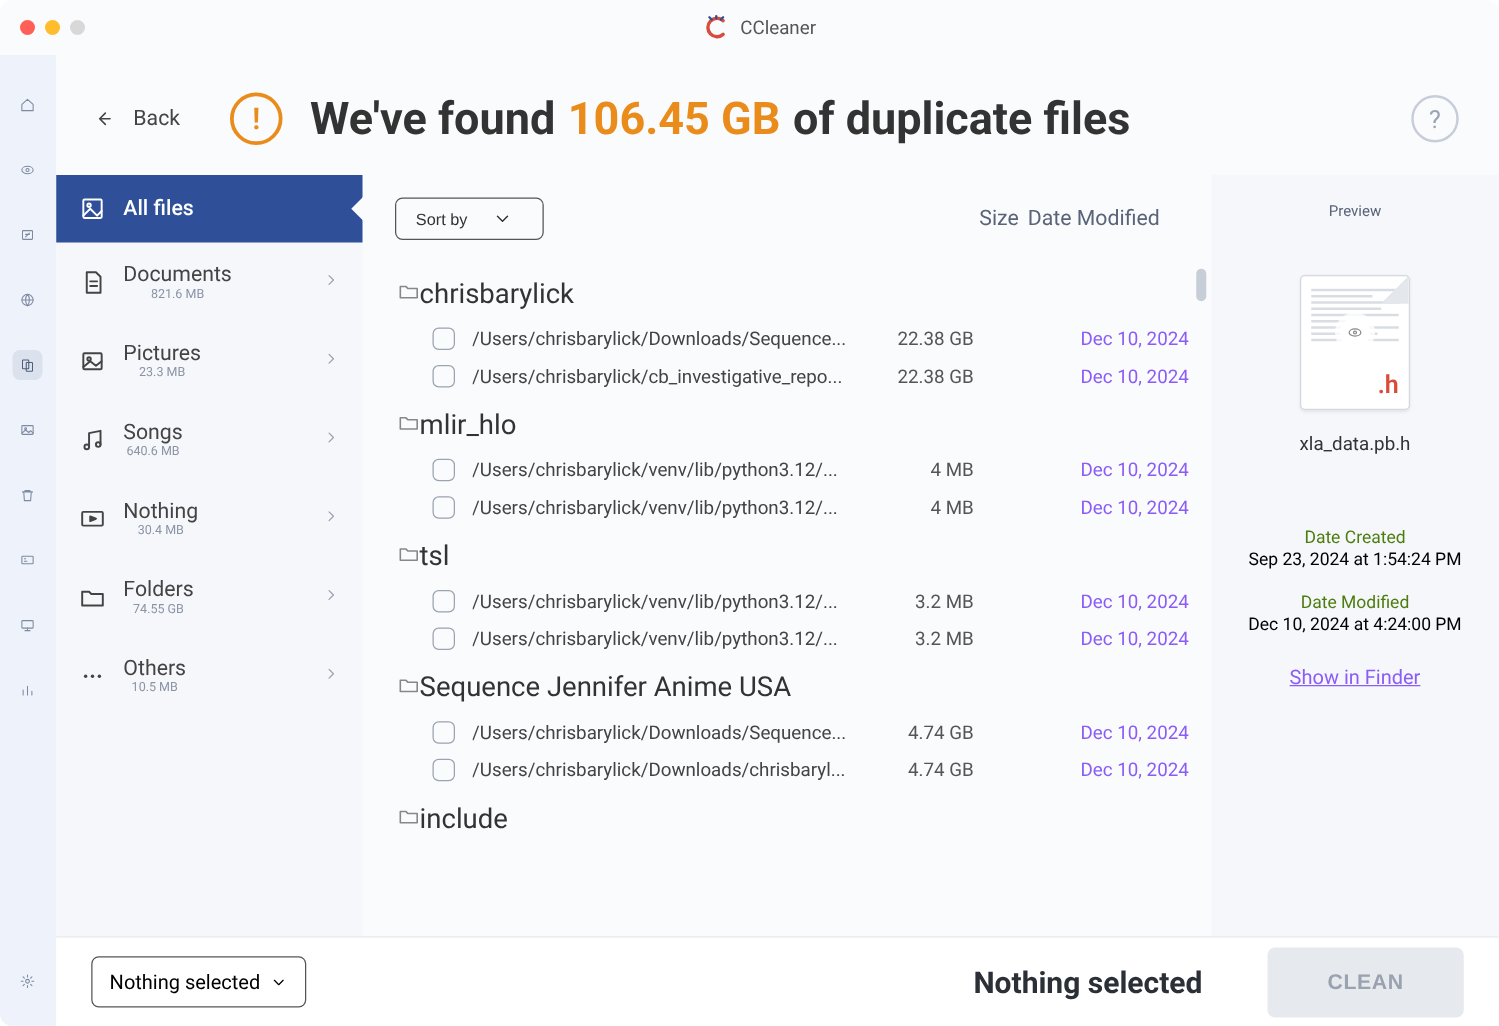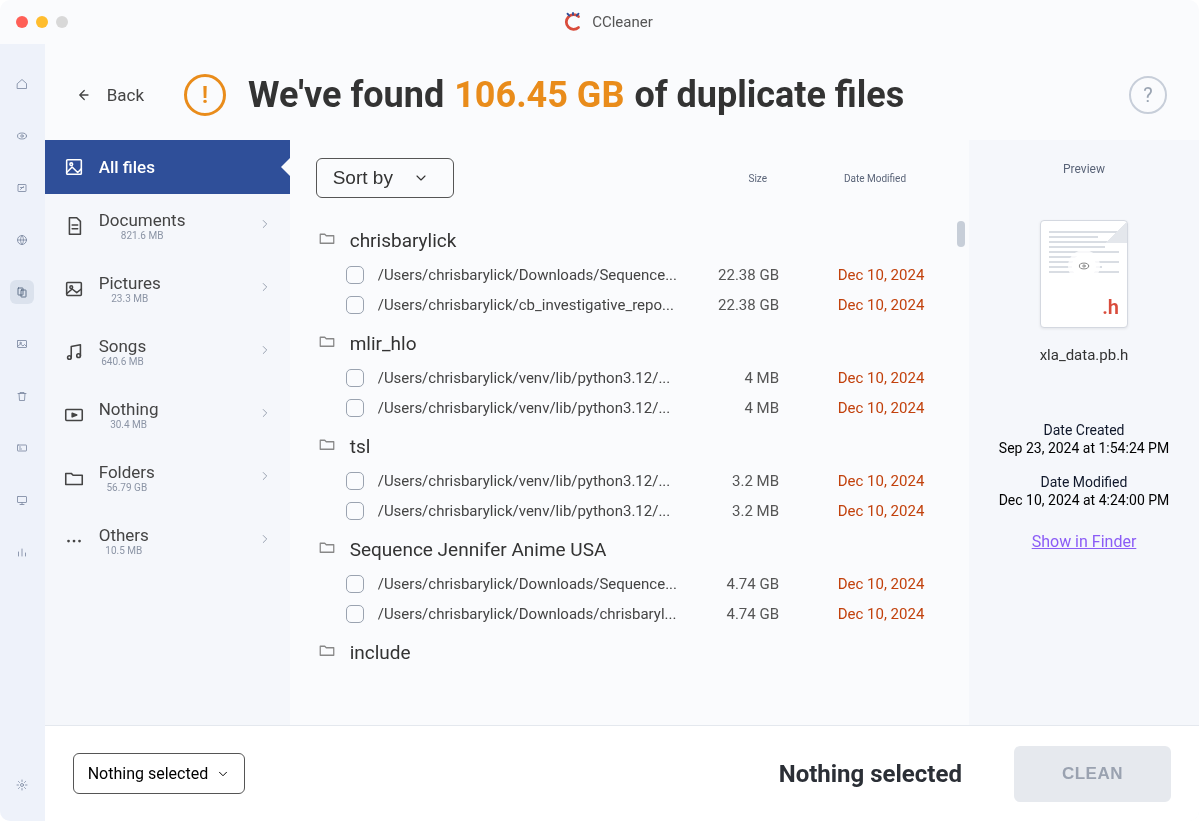--- a/index.html
+++ b/index.html
@@ -45,53 +45,53 @@
   .cat-item .ci-icon svg { width:22px; height:22px; }
   .cat-text { display:flex; flex-direction:column; }
   .cat-title { font-size:17px; }
   .cat-sub { font-size:10px; color:#8b94a5; }
   .cat-item.active .cat-title { font-weight:500; }
   .cat-chevron { margin-left:auto; color:#98a1b0; }
 
   .list-area { flex:1; display:flex; min-width:0; }
   .file-col { flex:1; display:flex; flex-direction:column; min-width:0; background:#fafbfd; }
   .list-header { display:flex; align-items:center; padding: 18px 26px; gap: 20px; border-bottom: 1px solid transparent; }
-  .sort-btn { border:1.5px solid #555; border-radius:6px; padding: 8px 24px 8px 16px; font-size:19px; color:#333; display:flex; align-items:center; gap: 20px; cursor:pointer; background:transparent;}
+  .sort-btn { border:1.5px solid #555; border-radius:6px; padding: 8px 24px 8px 16px; font-size:13px; color:#333; display:flex; align-items:center; gap: 20px; cursor:pointer; background:transparent;}
   .sort-btn svg { width:16px; height:16px; }
-  .col-headers { margin-left:auto; display:flex; gap: 48px; color:#5a6478; font-size:10px; padding-right: 8px;}
+  .col-headers { margin-left:auto; display:flex; color:#5a6478; font-size:17px; padding-right: 8px;}
   .col-size { width: 80px; text-align:right; }
   .col-date { width: 120px; text-align:center; }
 
   .scroll-list { flex:1; overflow-y:auto; padding: 0 12px 20px 22px; position:relative; }
   .scroll-thumb { position:absolute; right:4px; top:4px; width:8px; height:26px; background:#c7ced8; border-radius:4px; }
-  .group-head { display:flex; gap:14px; padding: 12px 6px 8px 6px; font-size:19px; color:#333; }
+  .group-head { display:flex; padding: 12px 6px 8px 6px; font-size:22px; color:#333; }
   .group-head svg { width:18px; height:18px; color:#888;}
   .file-row { display:flex; align-items:center; padding: 6px 6px 6px 34px; font-size:15px; color:#444; }
   .chk { width:18px; height:18px; border:1.5px solid #9aa3b0; border-radius:5px; flex-shrink:0; margin-right:14px; }
   .fpath { flex:1; white-space:nowrap; overflow:hidden; text-overflow:ellipsis; min-width:0; padding-right: 16px;}
   .fsize { width:86px; text-align:right; color:#555; }
-  .fdate { width:140px; text-align:center; color:#c2410c; margin-left: 32px; }
+  .fdate { width:140px; text-align:right; color:#8b5cf6; margin-left: 32px; }
 
   
   .preview-panel { width: 230px; background:#f5f7fb; padding: 22px 14px; display:flex; flex-direction:column; align-items:center; text-align:center; }
   .preview-head { color:#5a6478; font-size:12px; margin-bottom: 44px;}
   .doc-thumb { width: 88px; height: 108px; background:#fff; border:1px solid #d4d8e0; border-radius:4px; position:relative; display:flex; flex-direction:column; overflow:hidden; box-shadow:0 1px 3px rgba(0,0,0,.08);}
   .doc-thumb .fold { position:absolute; top:0; right:0; width:22px; height:22px; background:linear-gradient(135deg, transparent 50%, #e4e7ec 50%);}
   .doc-lines { padding:10px 8px; display:flex; flex-direction:column; gap:3px;}
   .doc-lines span { height:2px; background:#d9dde3; display:block;}
   .doc-h { position:absolute; bottom:8px; right:8px; color:#d94c3c; font-size:20px; font-weight:600;}
   .doc-eye { position:absolute; top:42%; left:50%; transform:translate(-50%,-50%); width:24px; height:24px; background:#fff; border-radius:50%; display:flex; align-items:center; justify-content:center; color:#888; box-shadow:0 0 0 4px rgba(255,255,255,.8);}
   .preview-name { margin-top:18px; font-size:15px; color:#333;}
   .meta-block { margin-top: 58px; font-size:14px; color:#5a6478;}
-  .meta-label { color:#0f172a; margin-bottom:2px;}
+  .meta-label { color:#4d7c0f; margin-bottom:2px;}
   .meta-val { color:#000000; margin-bottom:18px;}
   .finder-link { color:#8b5cf6; text-decoration:underline; font-size:16px; cursor:pointer; margin-top: 6px;}
 
   
-  .footer { height: 96px; border-top: 1px solid #e4e8ee; background:#fff; display:flex; align-items:center; padding: 0 28px; gap: 24px; }
+  .footer { height: 72px; border-top: 1px solid #e4e8ee; background:#fff; display:flex; align-items:center; padding: 0 28px; gap: 24px; }
   .sel-dd { border:1.5px solid #555; border-radius:6px; padding: 10px 14px; font-size:16px; display:flex; align-items:center; gap:8px; cursor:pointer; }
   .footer-status { margin-left:auto; font-size:24px; font-weight:700; color:#2b2f36;}
   .clean-btn { margin-left: 28px; background:#e6e9ee; color:#9aa2b0; border:none; border-radius:6px; padding: 18px 48px; font-size:17px; font-weight:600; letter-spacing:.5px; cursor:default;}
 
   svg { fill:none; stroke:currentColor; stroke-width:1.7; stroke-linecap:round; stroke-linejoin:round; }
 </style>
 </head>
 <body>
 
 <div class="titlebar">
@@ -275,21 +275,21 @@
                 </svg></span>
             </div>
             <div class="cat-item">
               <span class="ci-icon">
                 <svg viewBox="0 0 24 24">
                   <path d="M3 7 H9 L11 9 H21 V19 H3 Z"></path>
                 </svg>
               </span>
     <div class="cat-text">
                 <span class="cat-title">Folders</span>
-    <span class="cat-sub">56.79 GB</span>
+    <span class="cat-sub">74.55 GB</span>
               </div>
     <span class="cat-chevron"><svg viewBox="0 0 24 24" width="14" height="14">
                   <path d="M9 6 L15 12 L9 18"></path>
                 </svg></span>
             </div>
             <div class="cat-item">
               <span class="ci-icon">
                 <svg viewBox="0 0 24 24">
                   <circle cx="6" cy="12" r="1.5" fill="currentColor" stroke="none"></circle>
                   <circle cx="12" cy="12" r="1.5" fill="currentColor" stroke="none"></circle>

